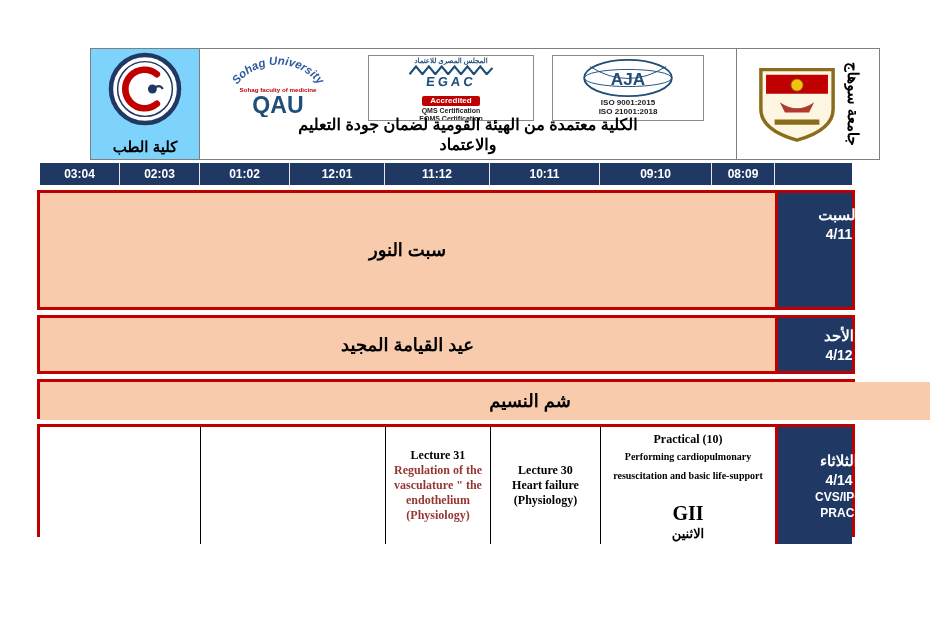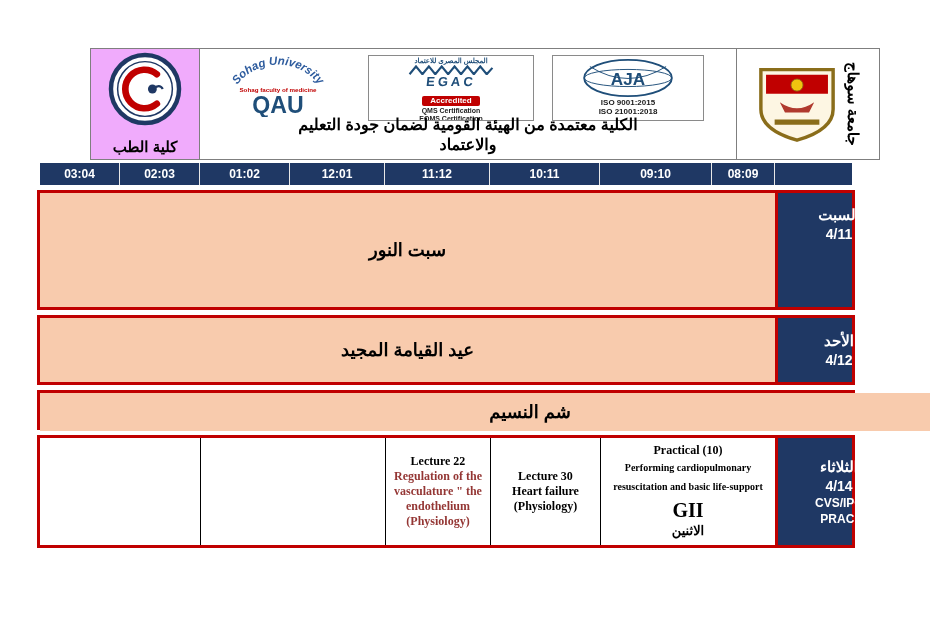--- a/index.html
+++ b/index.html
@@ -5,21 +5,21 @@
   * { margin:0; padding:0; box-sizing:border-box; }
   html,body { background:#ffffff; }
   body { width:930px; height:620px; position:relative; overflow:hidden;
          font-family:"Liberation Sans", sans-serif; color:#000; }
   .page { position:absolute; inset:0; background:#fff; }
 
   
   .header-band { position:absolute; left:90px; top:48px; width:790px; height:112px; display:flex; }
   .faculty-box { width:110px; height:112px; border:1px solid #7f7f7f;
                  display:flex; flex-direction:column; align-items:center; justify-content:space-between;
-                 padding:3px 2px; background:#f0abfc; }
+                 padding:3px 2px; background:#7dd3fc; }
   .faculty-emblem { width:74px; height:74px; }
   .faculty-caption { font-weight:bold; font-size:15px; direction:rtl; }
 
   .mid-box { width:537px; height:112px; border:1px solid #7f7f7f; border-left:none; position:relative; background:#fff; }
   .qau-logo { position:absolute; left:8px; top:4px; width:140px; height:64px; }
   .egac-box { position:absolute; left:168px; top:6px; width:166px; height:66px;
               border:1px solid #8a8a8a; text-align:center; padding-top:1px; overflow:hidden; }
   .egac-arabic { font-size:7px; color:#1F4E79; direction:rtl; line-height:8px; font-weight:bold; }
   .egac-peaks { width:120px; height:10px; display:block; margin:0 auto; }
   .egac-acronym { font-size:13px; line-height:14px; font-weight:bold; color:#1F4E79;
@@ -42,21 +42,21 @@
   
   .timetable { position:absolute; left:40px; top:163px; width:812px; }
   .t-row { display:grid; grid-template-columns:80px 80px 90px 95px 105px 110px 112px 63px 77px; }
   .t-header { height:22px; }
   .t-header .th { background:#1F3864; color:#fff; font-weight:bold; font-size:12px;
                   display:flex; align-items:center; justify-content:center; border-right:1px solid #e8e8e8; }
   .t-header .th:last-child { border-right:none; }
 
   .t-band { border:3px solid #C00000; margin:5px -3px 0 -3px; }
   .row-sat { height:120px; }
-  .row-sun { height:70px; }
+  .row-sun { height:59px; }
   .row-mon { height:40px;gap:35px; }
   .row-tue { height:113px; }
 
   .holiday-cell { grid-column:1 / 9; background:#F8CBAD; display:flex; align-items:center;
                   justify-content:center; font-weight:bold; font-size:18px; direction:rtl; }
   .day-cell { grid-column:9; background:#1F3864; color:#fff; font-weight:bold; text-align:center;
               border-left:3px solid #C00000; display:flex; flex-direction:column;
               align-items:center; justify-content:center;padding-left:48px; }
   .day-name { font-size:15px; line-height:20px; }
   .day-date { font-size:14px; line-height:18px; }
@@ -69,21 +69,21 @@
               border-left:1px solid #000; }
   .tue-cell.first { border-left:none; }
   .cell-e1 { grid-column:1 / 3; }
   .cell-e2 { grid-column:3 / 5; }
   .cell-l31 { grid-column:5; }
   .cell-l30 { grid-column:6; }
   .cell-prac { grid-column:7 / 9; justify-content:flex-start; padding-top:5px; }
   .t-title { color:#000; }
   .t-body-red { color:#943634; }
   .prac-body { font-size:10px; line-height:19px; }
-  .prac-group { font-size:20px; line-height:24px; margin-top:2px; }
+  .prac-group { font-size:20px; line-height:24px; margin-top:16px; }
   .prac-mode { font-size:13px; line-height:17px; direction:rtl; }
 </style>
 </head>
 <body>
 
 <div class="page">
 
   <div class="header-band">
 
     <div class="faculty-box">
@@ -187,21 +187,21 @@
         <div class="day-name">الاثنين</div>
         <div class="day-date">4/13</div>
       </div>
     </div>
 
     <div class="t-row t-band row-tue">
       <div class="tue-cell first cell-e1"></div>
       <div class="tue-cell cell-e2"></div>
 
       <div class="tue-cell cell-l31">
-        <div class="t-title">Lecture 22</div>
+        <div class="t-title">Lecture 31</div>
         <div class="t-body-red">Regulation of the vasculature " the endothelium</div>
         <div class="t-body-red">(Physiology)</div>
       </div>
 
       <div class="tue-cell cell-l30">
         <div class="t-title">Lecture 30</div>
         <div class="t-title">Heart failure</div>
         <div class="t-title">(Physiology)</div>
       </div>
 

